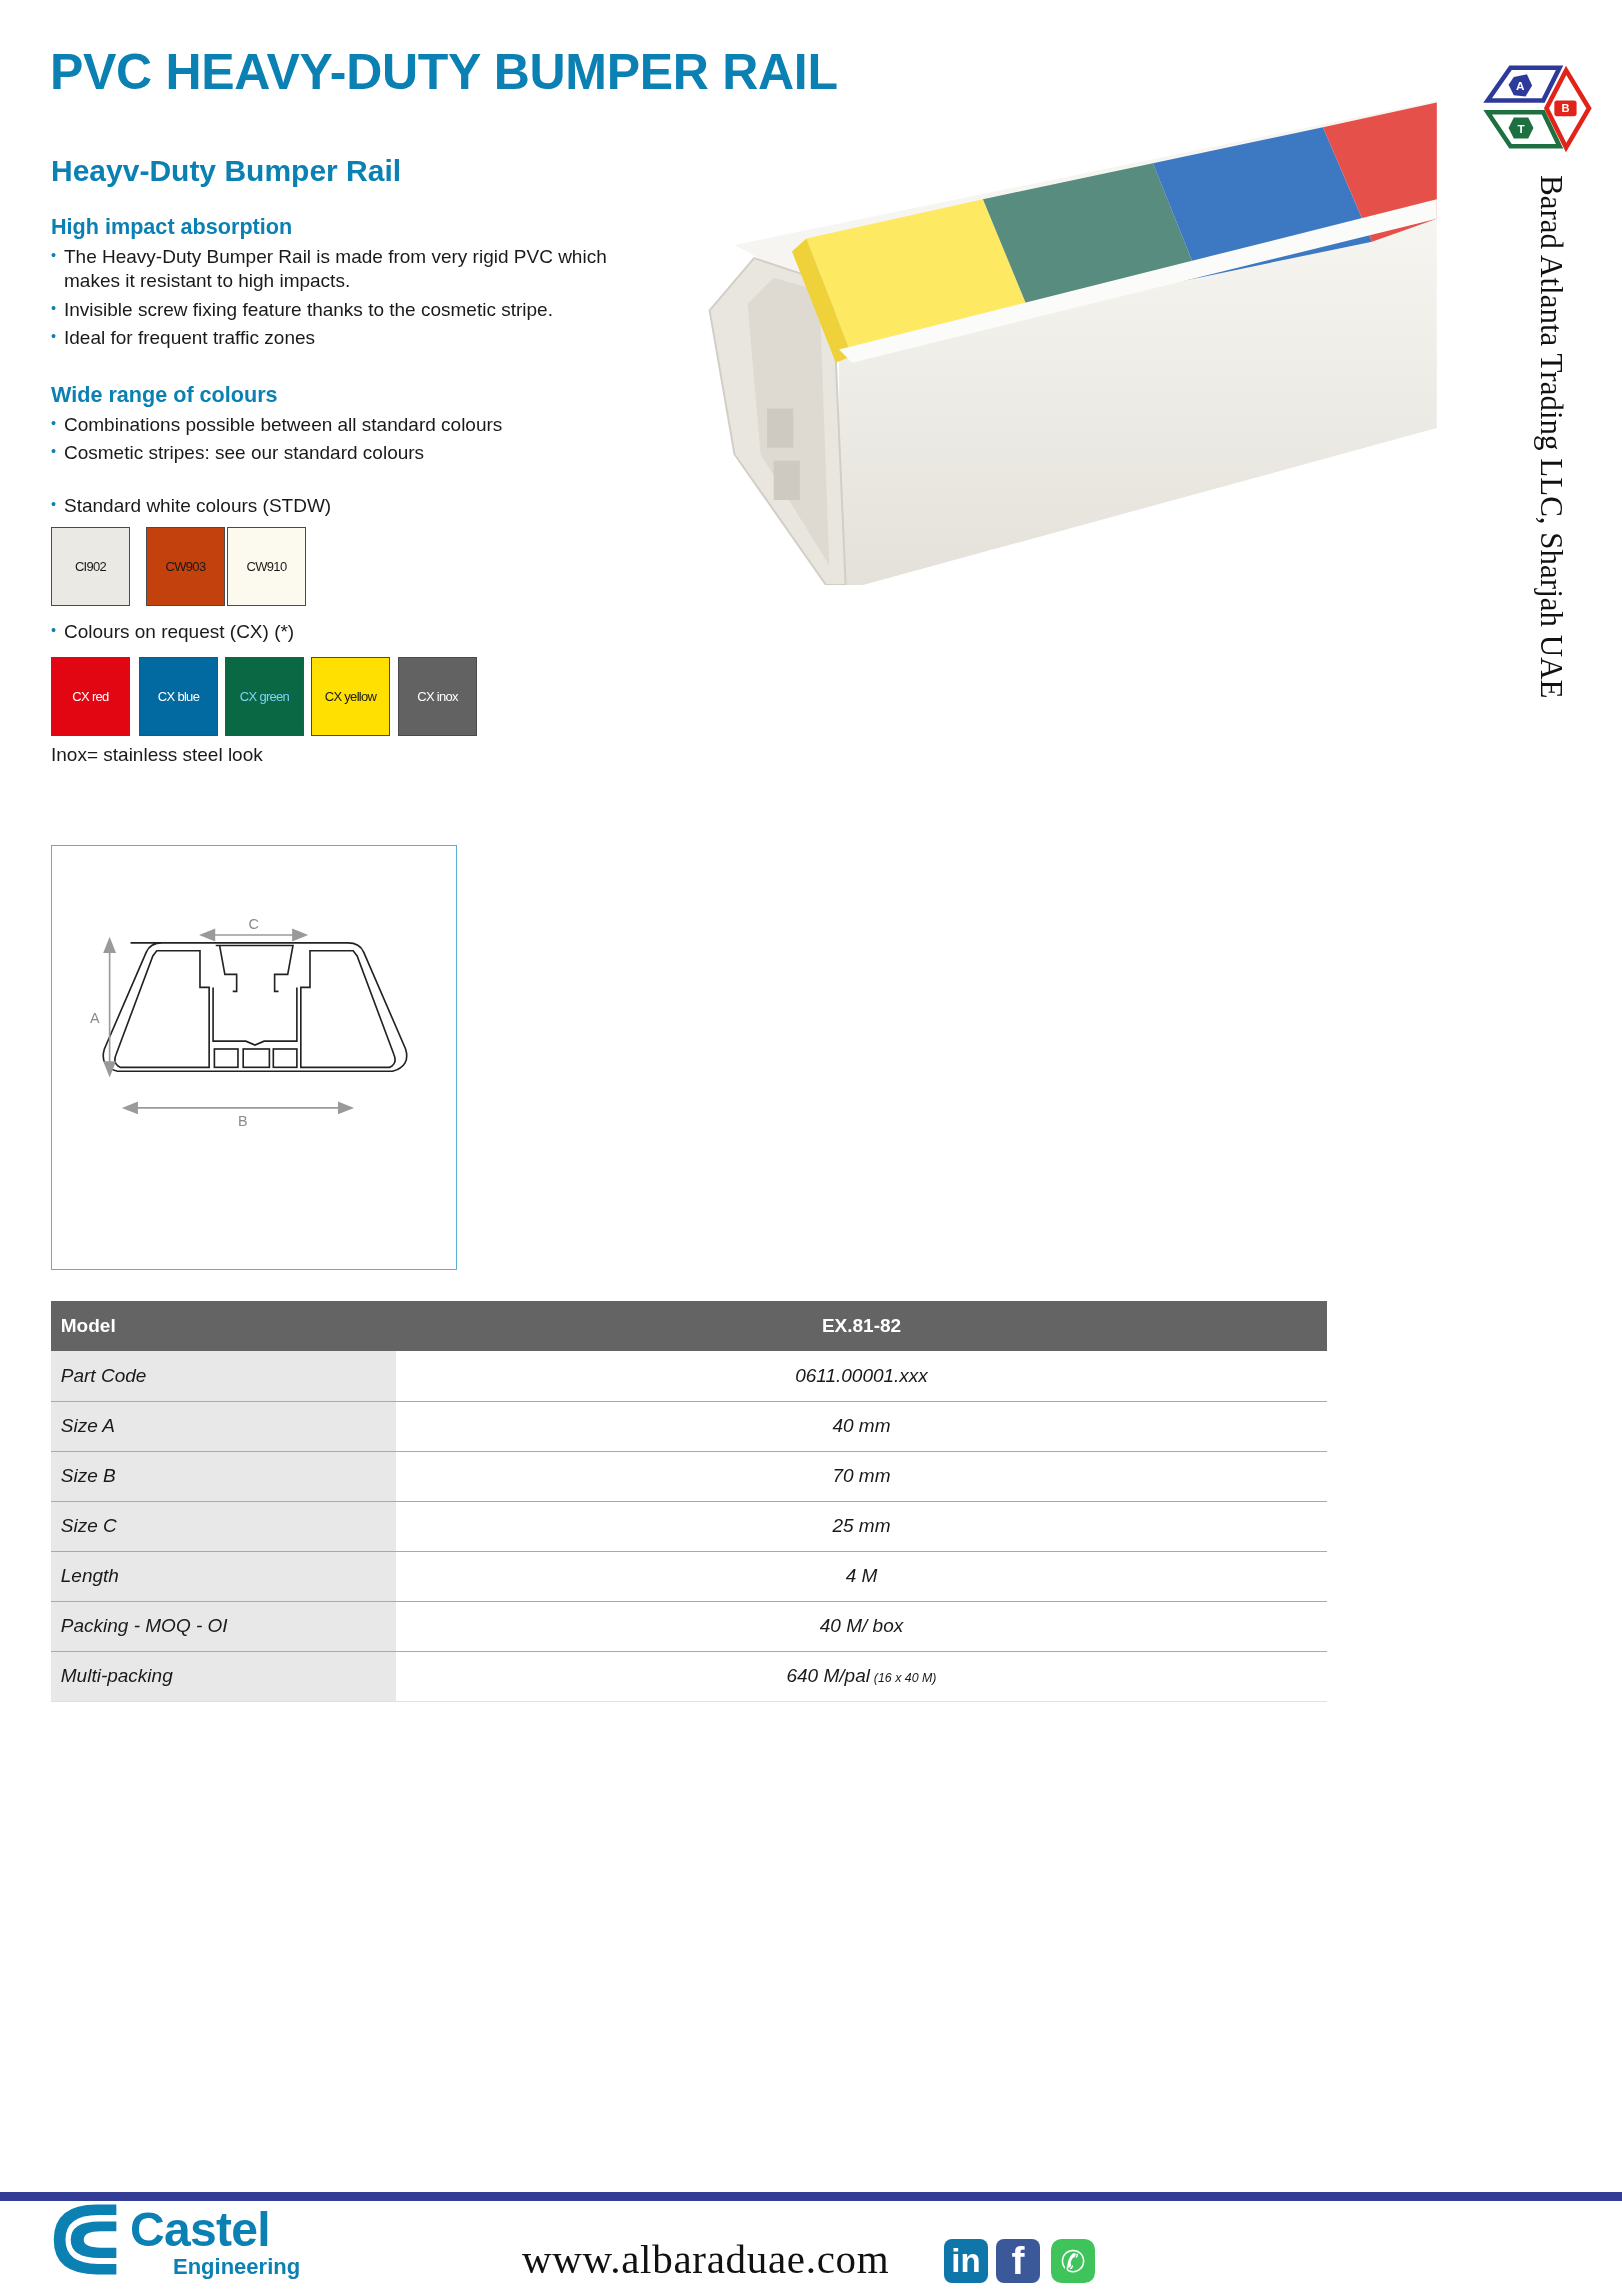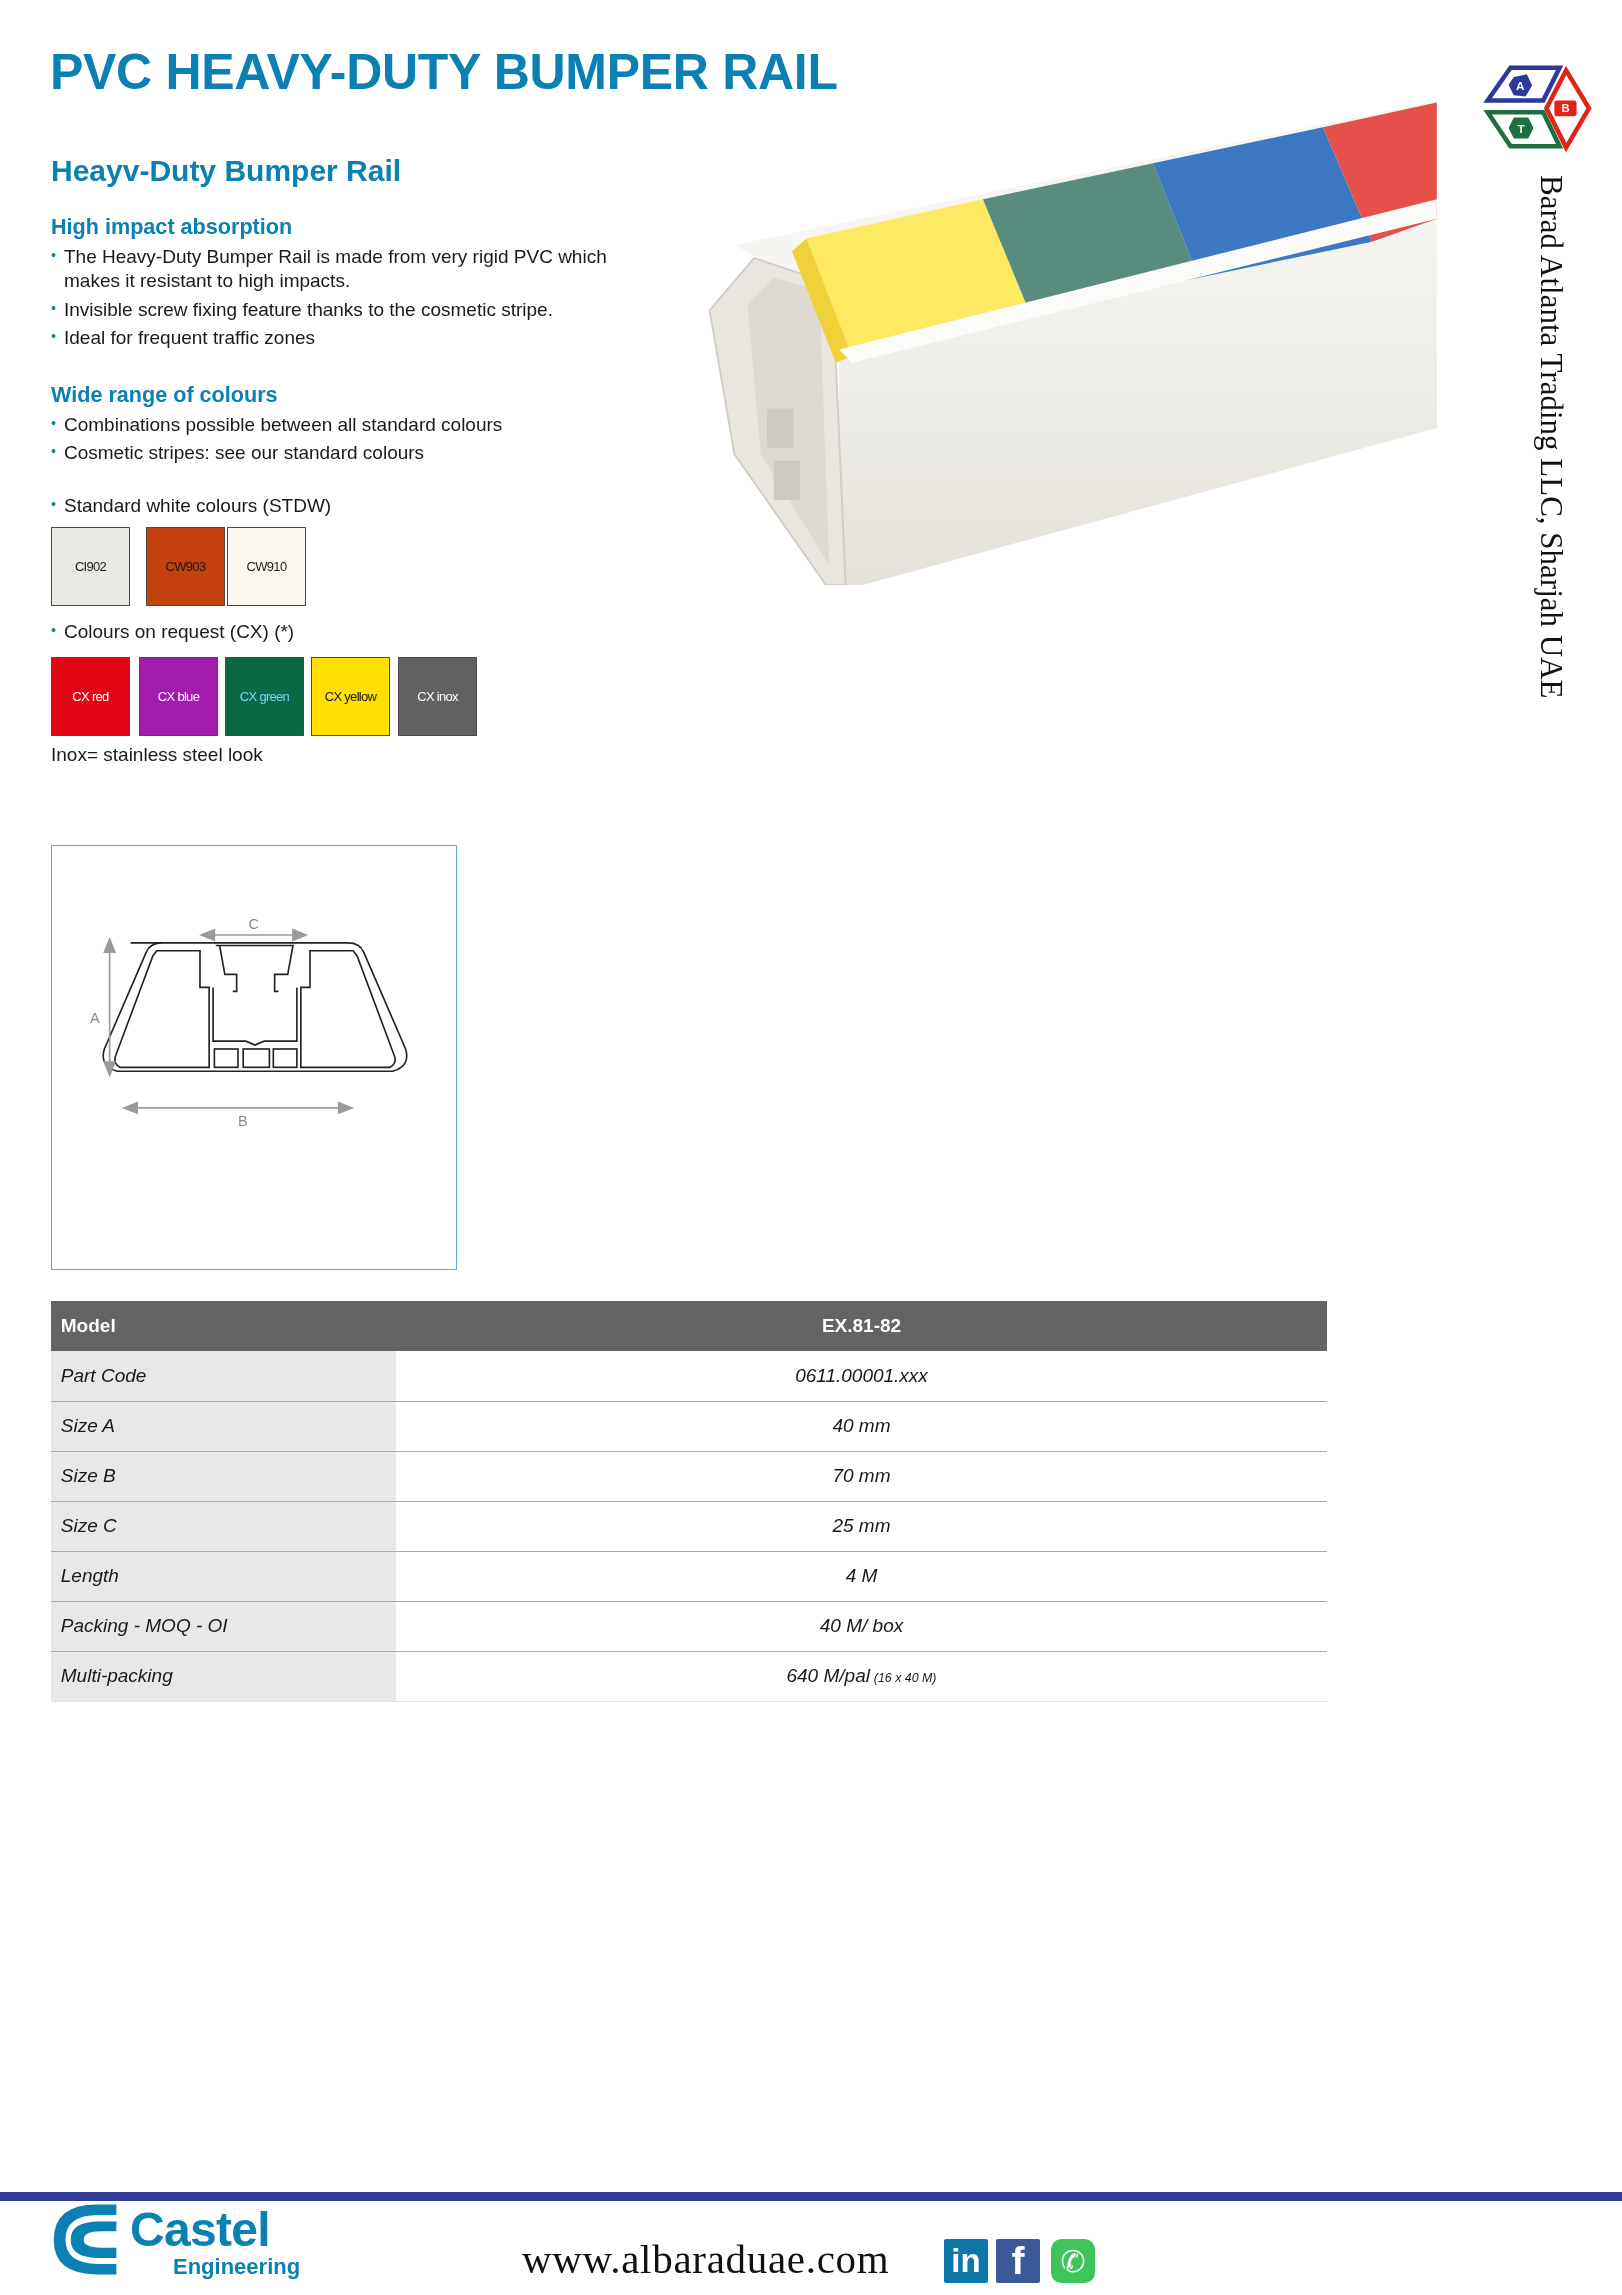--- a/index.html
+++ b/index.html
@@ -25,21 +25,21 @@
   .spec-table td { height: 50px; font-size: 19px; border-bottom: 1.3px solid #a9a9a9; font-style: italic; }
   .spec-table td.label { background: #e8e8e8; width: 345px; padding-left: 9.8px; }
   .spec-table td.value { text-align: center; background: #ffffff; }
   .spec-table tr:last-child td { border-bottom: 1.3px solid #e0e0e0; }
   .small { font-size: 12.4px; }
 
   .vtext { left: 1517px; top: 175px; width: 52px; height: 589px; writing-mode: vertical-rl; font-family: "Liberation Serif", "DejaVu Serif", serif; font-size: 31px; color: #111; white-space: nowrap; }
 
   .footer-line { left: 0; top: 2192px; width: 1623px; height: 9.2px; background: #343d96; }
   .url { left: 522px; top: 2235px; font-family: "Liberation Serif", "DejaVu Serif", serif; font-size: 41px; color: #111; white-space: nowrap; letter-spacing: 0.7px; }
-  .social { position: absolute; top: 2239px; width: 44px; height: 44px; border-radius: 2px; display: flex; align-items: center; justify-content: center; color: #fff; font-weight: bold; }
+  .social { position: absolute; top: 2239px; width: 44px; height: 44px; border-radius: 8px; display: flex; align-items: center; justify-content: center; color: #fff; font-weight: bold; }
 </style>
 </head>
 <body>
 
 <h1 class="abs title blue">PVC HEAVY-DUTY BUMPER RAIL</h1>
 <h2 class="abs subtitle blue">Heayv-Duty Bumper Rail</h2>
 
 <h3 class="abs h3 blue" style="top:214px">High impact absorption</h3>
 <div class="abs line" style="top:244px"><span class="bullet">•</span><span>The Heavy-Duty Bumper Rail is made from very rigid PVC which</span></div>
 <div class="abs line indent" style="top:269px"><span>makes it resistant to high impacts.</span></div>
@@ -63,21 +63,21 @@
       <span>CW910</span>
     </div>
   </div>
 
 <div class="abs line" style="top:619px"><span class="bullet">•</span><span>Colours on request (CX) (*)</span></div>
 
 <div id="cx-swatches">
     <div class="swatch" style="left: 51px; top: 657px; background: rgb(226, 6, 19); color: rgb(255, 255, 255);">
       <span>CX red</span>
     </div>
-    <div class="swatch" style="left: 139px; top: 657px; background: #a21caf; color: rgb(255, 255, 255);">
+    <div class="swatch" style="left: 139px; top: 657px; background: #0369a1; color: rgb(255, 255, 255);">
       <span>CX blue</span>
     </div>
     <div class="swatch" style="left: 225px; top: 657px; background: rgb(11, 104, 69); color: #7dd3fc;">
       <span>CX green</span>
     </div>
     <div class="swatch" style="left: 311px; top: 657px; background: rgb(255, 224, 0); color: rgb(26, 26, 26);">
       <span>CX yellow</span>
     </div>
     <div class="swatch" style="left: 398px; top: 657px; background: rgb(98, 98, 98); color: rgb(255, 255, 255);">
       <span>CX inox</span>

